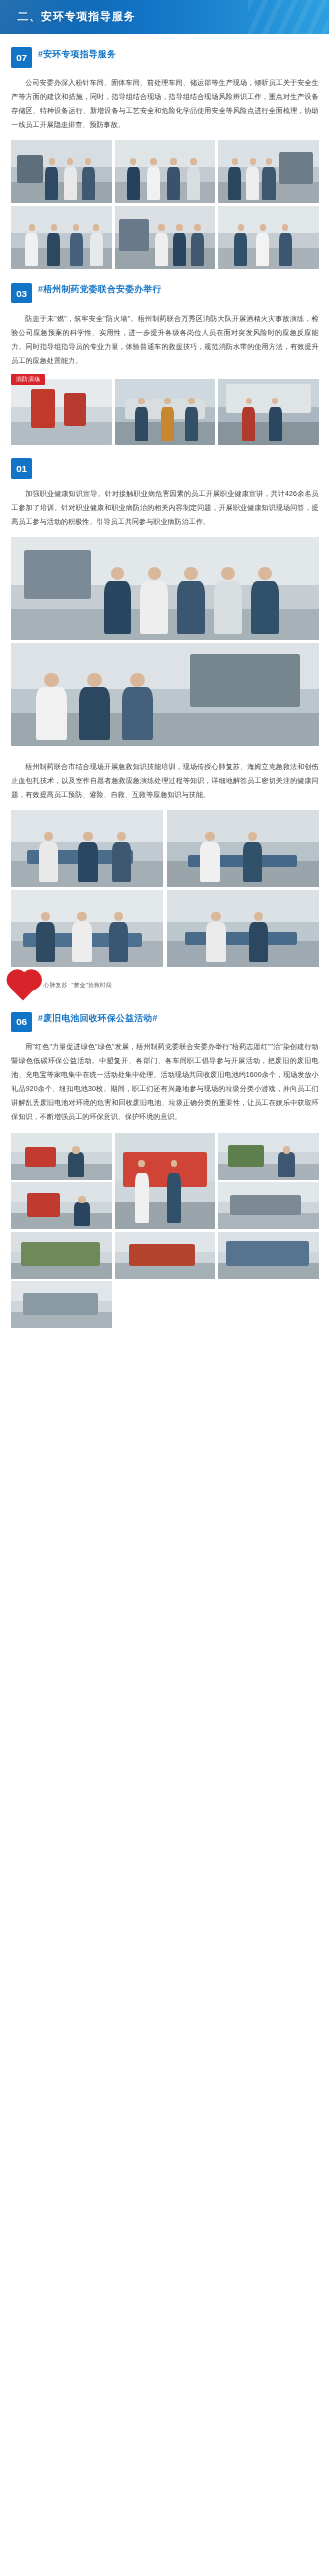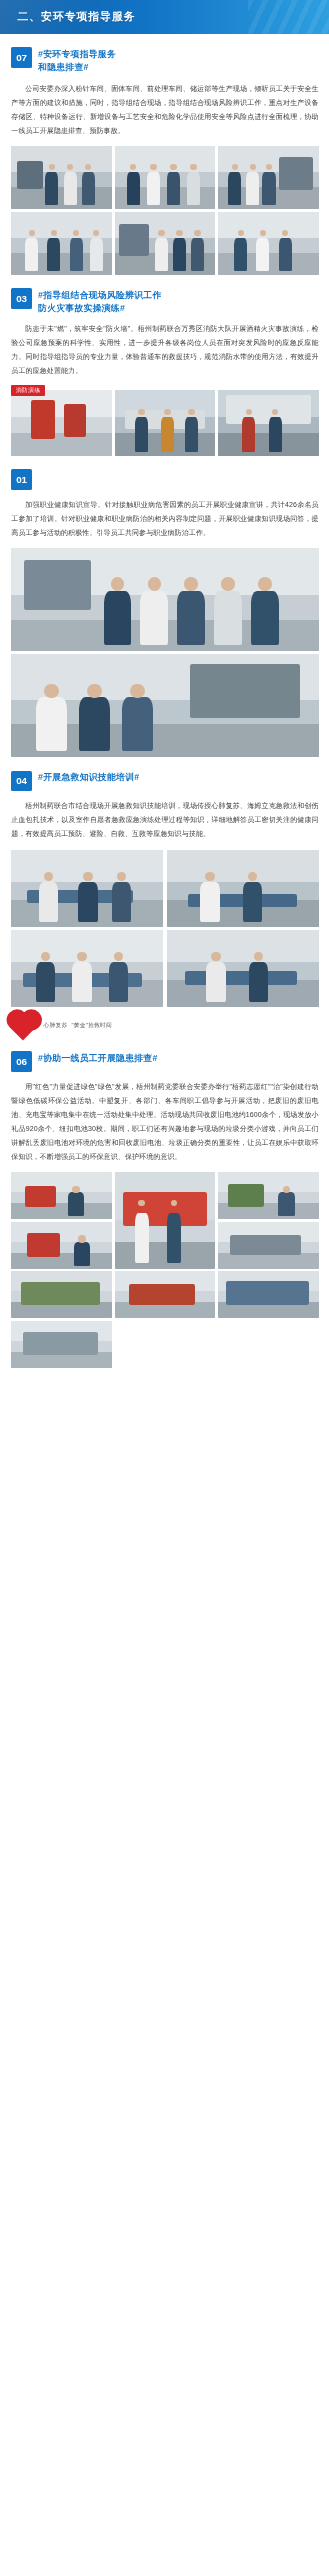--- a/index.html
+++ b/index.html
@@ -209,21 +209,20 @@
   <div class="banner">
     <div class="banner-deco"></div>
     <div class="banner-title">二、安环专项指导服务</div>
   </div>
 
   <div class="section">
     <div class="sec-head">
       <div class="sec-num">07</div>
       <div class="sec-title">
         <span>#安环专项指导服务</span>
-        <span class="line2">和隐患排查#</span>
       </div>
     </div>
     <div class="body-text">公司安委办深入粉针车间、固体车间、前处理车间、储运部等生产现场，倾听员工关于安全生产等方面的建议和措施，同时，指导组结合现场，指导组结合现场风险辨识工作，重点对生产设备存储区、特种设备运行、新增设备与工艺安全和危险化学品使用安全等风险点进行全面梳理，协助一线员工开展隐患排查、预防事故。</div>
 
     <div class="photos g3">
 
       <div class="ph" style="height:63px;background:#b9c2c8;">
         <div class="sky" style="background:#d7dde1;"></div>
         <div class="floor" style="background:#9aa5ac;"></div>
         <div class="blob" style="left:6%;top:24%;width:26%;height:44%;background:#5d6f7d;"></div>
@@ -271,22 +270,21 @@
         <div class="fig" style="left:38%;background:#f3f3f3;"></div>
         <div class="fig" style="left:60%;background:#3a5670;"></div>
       </div>
     </div>
   </div>
 
   <div class="section">
     <div class="sec-head">
       <div class="sec-num">03</div>
       <div class="sec-title">
-        <span>#指导组结合现场风险辨识工作</span>
-        <span class="line2">防火灾事故实操演练#</span>
+        <span>#梧州制药党委联合安委办举行</span>
       </div>
     </div>
     <div class="body-text">防患于未"燃"，筑牢安全"防火墙"。梧州制药联合万秀区消防大队开展酒精火灾事故演练，检验公司应急预案的科学性、实用性，进一步提升各级各岗位人员在面对突发风险时的应急反应能力。同时指导组指导员的专业力量，体验普通车的救援技巧，规范消防水带的使用方法，有效提升员工的应急处置能力。</div>
 
     <div class="redbox-wrap">
       <div class="redbox">消防演练</div>
       <div class="photos g3" style="margin-top:11.3px;">
         <div class="ph" style="height:66px;background:#cfd7dc;">
           <div class="sky" style="background:#e6eaed;"></div>
           <div class="floor" style="background:#b2bcc2;"></div>
@@ -334,27 +332,20 @@
         <div class="floor" style="background:#9ca7ae;height:32%;"></div>
         <div class="blob" style="left:58%;top:10%;width:36%;height:52%;background:#76868f;"></div>
         <div class="fig" style="left:8%;width:10%;background:#f1f1f1;"></div>
         <div class="fig" style="left:22%;width:10%;background:#2c4760;"></div>
         <div class="fig" style="left:36%;width:10%;background:#44607a;"></div>
       </div>
     </div>
   </div>
 
   <div class="section">
-    <div class="sec-head">
-      <div class="sec-num">04</div>
-      <div class="sec-title">
-        <span>#开展急救知识技能培训#</span>
-        <span class="line2"></span>
-      </div>
-    </div>
     <div class="body-text">梧州制药联合市结合现场开展急救知识技能培训，现场传授心肺复苏、海姆立克急救法和创伤止血包扎技术，以及室作自愿者急救应急演练处理过程等知识，详细地解答员工密切关注的健康问题，有效提高员工预防、避险、自救、互救等应急知识与技能。</div>
 
     <div class="photos g2">
       <div class="ph" style="height:77px;background:#c1cad0;">
         <div class="sky" style="background:#dee4e8;"></div>
         <div class="floor" style="background:#a3aeb5;"></div>
         <div class="blob" style="left:10%;top:52%;width:70%;height:18%;background:#4a6d8c;"></div>
         <div class="fig" style="left:18%;background:#e9e9e9;"></div>
         <div class="fig" style="left:44%;background:#2b4660;"></div>
         <div class="fig" style="left:66%;background:#3d5770;"></div>
@@ -391,21 +382,21 @@
         <span class="cap-text">心肺复苏</span>
         <span class="cap-text">"黄金"抢救时间</span>
       </div>
     </div>
   </div>
 
   <div class="section">
     <div class="sec-head">
       <div class="sec-num">06</div>
       <div class="sec-title">
-        <span>#协助一线员工开展隐患排查#</span>
+        <span>#废旧电池回收环保公益活动#</span>
         <span class="line2"></span>
       </div>
     </div>
     <div class="body-text">用"红色"力量促进绿色"绿色"发展，梧州制药党委联合安委办举行"梧药志愿红""治"染创建行动暨绿色低碳环保公益活动。中塑复开、各部门、各车间职工倡导参与开展活动，把废旧的废旧电池、充电宝等家电集中在统一活动处集中处理。活动现场共回收废旧电池约1600余个，现场发放小礼品920余个、纽扣电池30枚。期间，职工们还有兴趣地参与现场的垃圾分类小游戏，并向员工们讲解乱丢废旧电池对环境的危害和回收废旧电池、垃圾正确分类的重要性，让员工在娱乐中获取环保知识，不断增强员工的环保意识、保护环境的意识。</div>
 
     <div class="final-grid">
       <div class="ph">
         <div class="sky" style="background:#e0e5e8;"></div>
         <div class="floor" style="background:#a5afb6;"></div>
         <div class="blob" style="left:14%;top:30%;width:30%;height:44%;background:#c23b2e;"></div>

